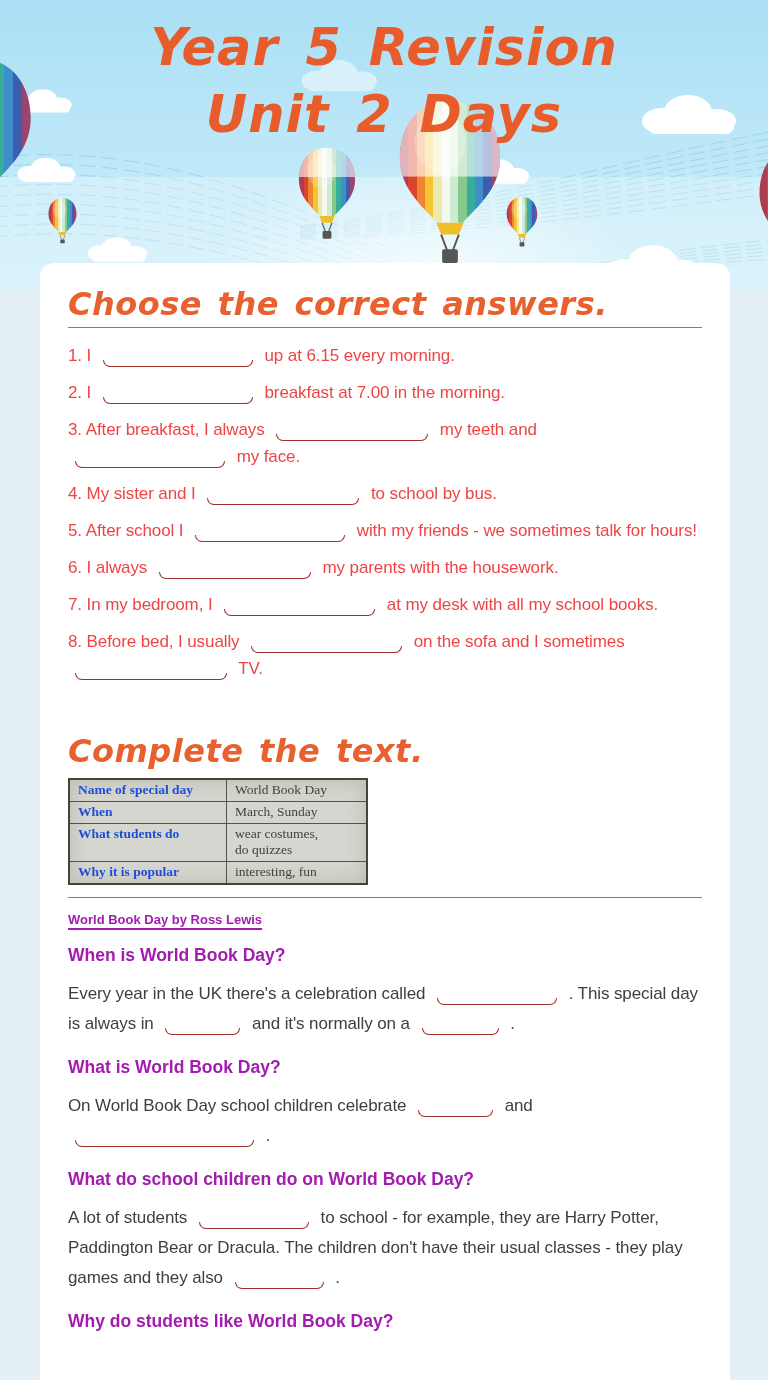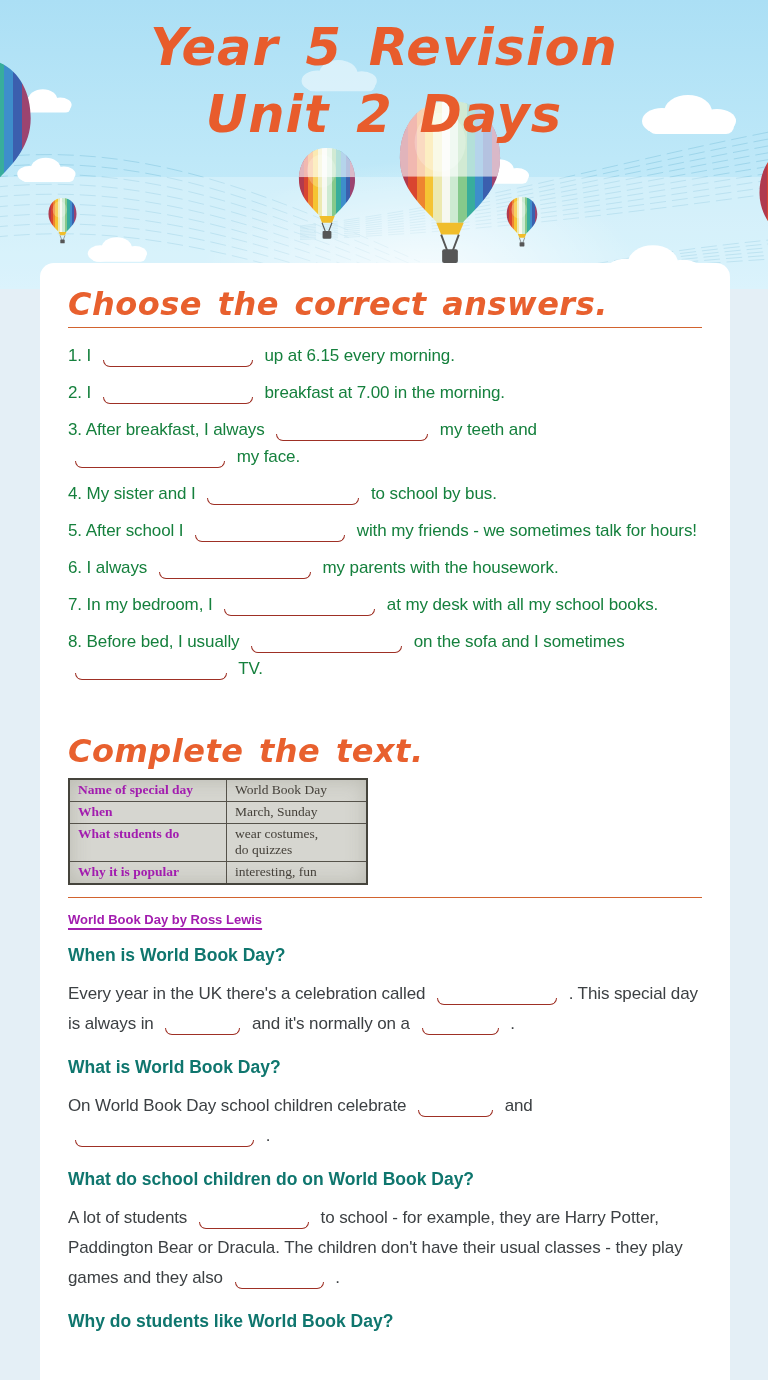--- a/index.html
+++ b/index.html
@@ -47,21 +47,21 @@
     font-family:"DejaVu Sans",sans-serif;
     font-style:italic;font-weight:700;
     font-size:32px;line-height:26px;
     letter-spacing:.5px;word-spacing:4px;
     color:#e8602e;margin:0;
   }
   .script-heading.first{margin-top:28px;}
   .script-heading.second{margin-top:56px;}
   hr.orange-rule{border:none;border-top:1.5px solid #d2632e;margin:10px 0 14px;}
   
-  .q{font-size:17px;color:#15803d;line-height:27px;margin:0 0 10px;letter-spacing:-.1px;}
+  .q{font-size:17px;color:#ef4444;line-height:27px;margin:0 0 10px;letter-spacing:-.1px;}
   .blank{
     display:inline-block;height:6px;
     border:1.6px solid #9e3025;border-top:none;
     border-radius:0 0 9px 9px;
     margin:0 7px;vertical-align:-6px;
   }
   
   .fact-table{
     width:300px;border-collapse:collapse;
     background:#d6d6d0;border:2px solid #45443c;
@@ -69,29 +69,29 @@
     box-shadow:inset 0 0 20px rgba(110,110,95,.28);
   }
   .fact-table td{
     border-top:1px solid #55524a;
     padding:2px 8px 3px;
     font-family:"Liberation Serif",serif;
     font-size:13.5px;line-height:16px;
     vertical-align:top;white-space:pre-line;
   }
   .fact-table tr:first-child td{border-top:none;}
-  .fact-table td.label{font-weight:700;color:#a21caf;width:140px;border-right:1px solid #55524a;}
+  .fact-table td.label{font-weight:700;color:#1d4ed8;width:140px;border-right:1px solid #55524a;}
   .fact-table td.value{color:#45413a;}
   
   .reading-title{
     font-size:13px;font-weight:700;color:#a21caf;
     text-decoration:underline;text-decoration-thickness:2px;text-underline-offset:4px;
     margin:14px 0 0;
   }
-  .rh{font-size:17.5px;font-weight:700;color:#0f766e;margin:16px 0 0;line-height:24px;}
+  .rh{font-size:17.5px;font-weight:700;color:#a21caf;margin:16px 0 0;line-height:24px;}
   .rp{font-size:17px;color:#3c4043;line-height:30px;margin:12px 0 0;letter-spacing:-.1px;}
 </style>
 </head>
 <body>
 
 <svg width="0" height="0" style="position:absolute" aria-hidden="true">
   <defs>
     <linearGradient id="rainbow" x1="0" y1="0" x2="1" y2="0">
       <stop offset="0" stop-color="#b03a4e"></stop>
         <stop offset=".083" stop-color="#b03a4e"></stop>

